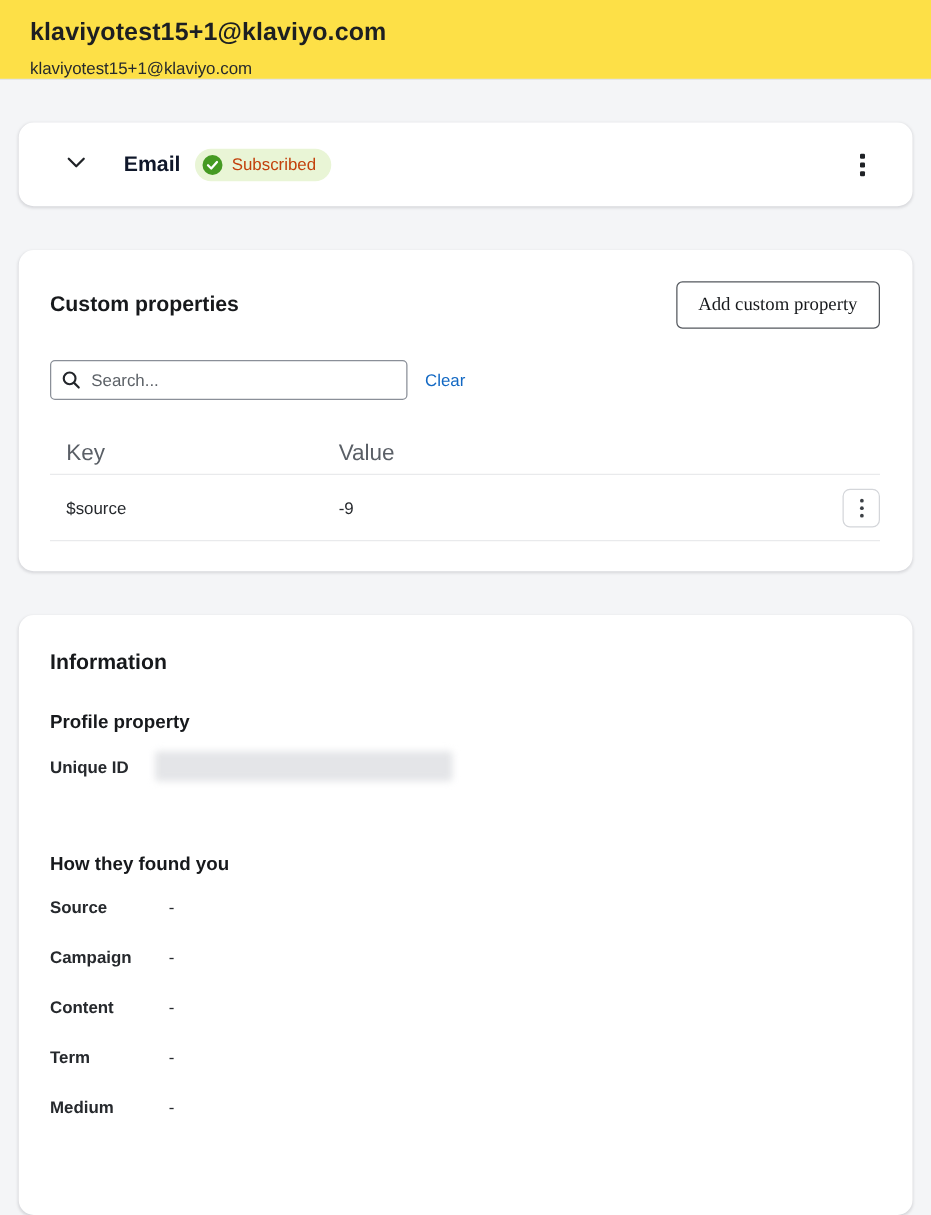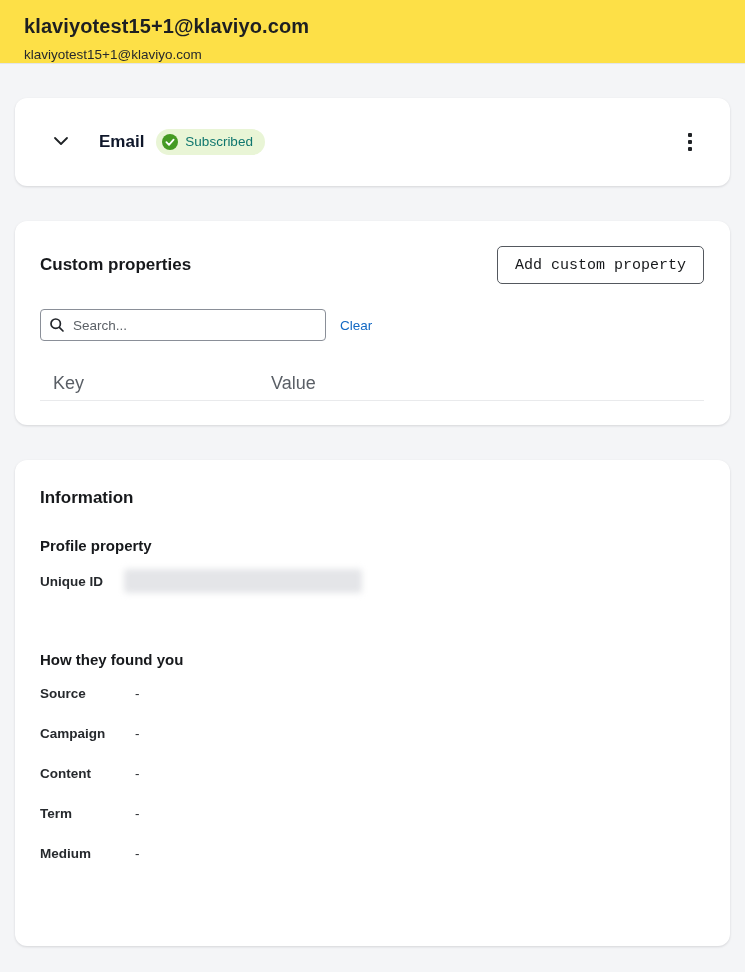--- a/index.html
+++ b/index.html
@@ -18,29 +18,29 @@
 
   
   .body { flex:1; padding:34px 15px 0 15px; display:flex; flex-direction:column; gap:35px; overflow:hidden; }
   .card { background:#fff; border-radius:12px; box-shadow:0 1px 3px rgba(20,24,31,.09), 0 1px 2px rgba(20,24,31,.05); }
 
   
   .channel-card { height:88px; display:flex; align-items:center; padding:0 34px 0 35px; }
   .chevron-btn { background:none; border:none; cursor:pointer; width:22px; height:22px; display:flex; align-items:center; justify-content:center; }
   .channel-title { font-size:17px; font-weight:700; color:#0f172a; margin-left:27px; }
   .status-badge { display:inline-flex; align-items:center; gap:6px; margin-left:12px; background:#e9f5d6; border-radius:13px; padding:4px 12px 4px 5px; }
-  .status-badge .badge-label { font-size:13.5px; color:#0f766e; line-height:16px; }
+  .status-badge .badge-label { font-size:13.5px; color:#c2410c; line-height:16px; }
   .kebab { margin-left:auto; background:none; border:none; cursor:pointer; display:flex; flex-direction:column; gap:3px; align-items:center; padding:4px; }
   .kebab .dot { width:4px; height:4px; border-radius:1px; background:#1f2226; }
 
   
   .props-card { padding:25px 26px 24px 25px; }
   .props-head { display:flex; align-items:center; justify-content:space-between; height:38px; }
   .card-title { font-size:17px; font-weight:700; color:#17191c; }
-  .outline-btn { height:38px; padding:0 17px; background:#fff; border:1.5px solid #54585e; border-radius:5px; font-family:Liberation Mono, monospace; font-size:15px; color:#17191c; cursor:pointer; }
+  .outline-btn { height:38px; padding:0 17px; background:#fff; border:1.5px solid #54585e; border-radius:5px; font-family:Liberation Serif, serif; font-size:15px; color:#17191c; cursor:pointer; }
   .search-row { display:flex; align-items:center; margin-top:25px; height:32px; }
   .search-box { position:relative; width:286px; height:32px; }
   .search-box input { width:100%; height:100%; border:1px solid #8a8f98; border-radius:4px; padding:0 10px 0 32px; font-family:inherit; font-size:13.5px; color:#1f2226; outline:none; }
   .search-box input::placeholder { color:#5c6167; }
   .search-icon { position:absolute; left:9px; top:8px; pointer-events:none; }
   .clear-link { margin-left:14px; font-size:13.5px; color:#1268c3; text-decoration:none; cursor:pointer; }
 
   .props-table { margin-top:25px; }
   .t-head { display:flex; align-items:center; height:35px; border-bottom:1px solid #e9eaec; font-size:18px; color:#5a5f66; }
   .t-row { display:flex; align-items:center; height:53px; border-bottom:1px solid #e9eaec; font-size:13.5px; color:#26292d; }
@@ -114,20 +114,29 @@
           </span>
           <input type="text" placeholder="Search..." style="">
         </div>
         <a class="clear-link">Clear</a>
       </div>
       <div class="props-table">
         <div class="t-head">
           <div class="c-key">Key</div>
           <div class="c-val">Value</div>
         </div>
+        <div class="t-row">
+          <div class="c-key">$source</div>
+          <div class="c-val">-9</div>
+          <button class="row-kebab">
+            <span class="dot"></span>
+            <span class="dot"></span>
+            <span class="dot"></span>
+          </button>
+        </div>
       </div>
     </div>
 
     <div class="card info-card">
       <div class="card-title">Information</div>
 
       <div class="section-heading sh-profile">Profile property</div>
       <div class="uid-row">
         <div class="uid-label">Unique ID</div>
         <div class="redacted"></div>

